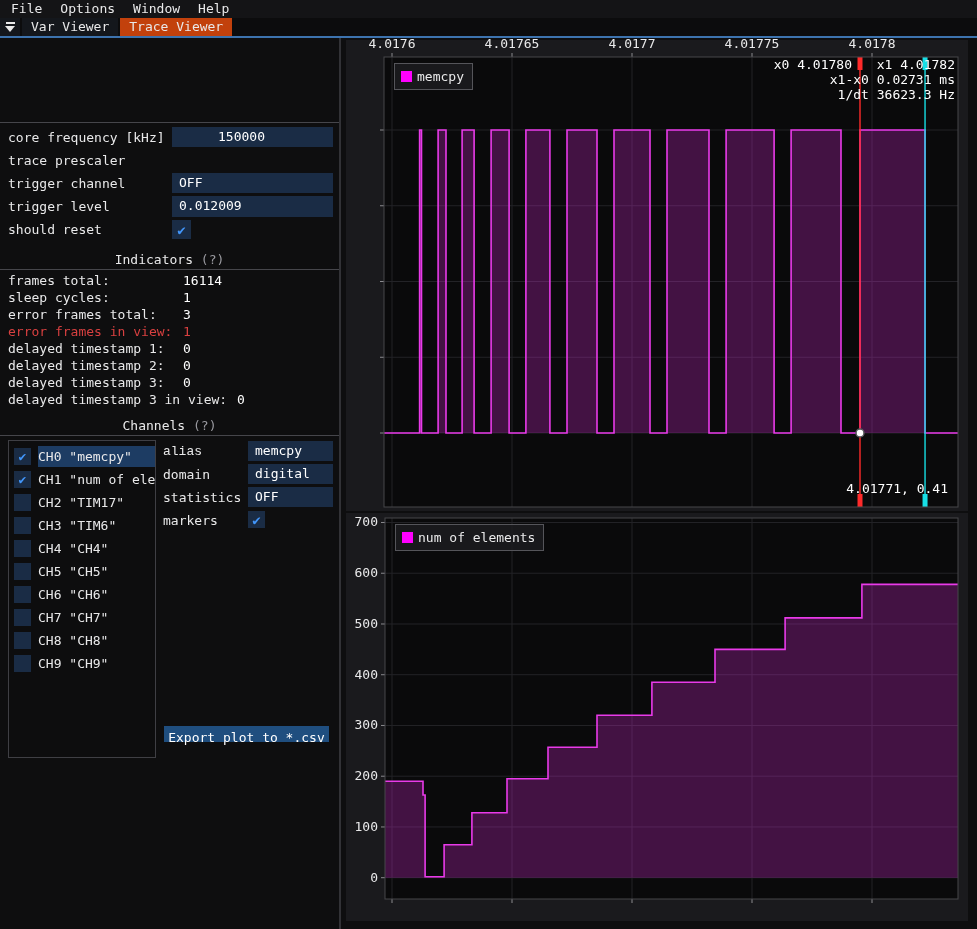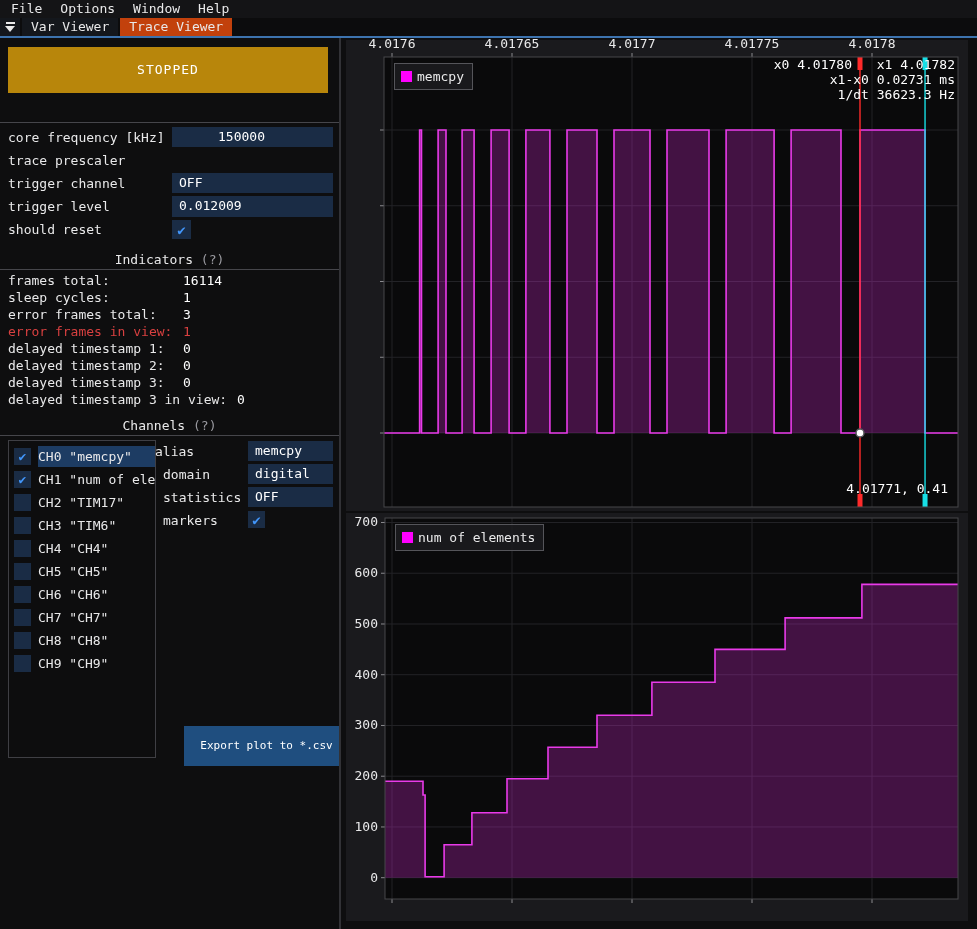--- a/index.html
+++ b/index.html
@@ -28,21 +28,21 @@
   .checkbox{position:absolute;width:19px;height:19px;background:#1a2c45;display:flex;align-items:center;justify-content:center;}
   .checkbox .mark{color:#4296fa;font-size:14px;line-height:14px;}
   .ind-val{position:absolute;color:#fff;}
   .ind-err{color:#d84040;}
   #channel-list{position:absolute;left:8px;top:402px;width:148px;height:318px;border:1px solid #3f3f44;background:#0d0d0e;box-sizing:border-box;overflow:hidden;padding-top:4px;}
   .ch-row{display:flex;align-items:center;height:23px;padding-left:5px;}
   .ch-box{width:17px;height:17px;background:#1a2c45;flex:0 0 17px;display:flex;align-items:center;justify-content:center;}
   .ch-box .mark{color:#4296fa;font-size:13px;line-height:13px;}
   .ch-label{margin-left:7px;white-space:pre;overflow:hidden;flex:1;line-height:21px;height:21px;}
   .ch-label.sel{background:#1d3c63;}
-  #export-btn{position:absolute;left:164px;top:688px;width:165px;height:40px;background:#1f4e7f;color:#fff;border:none;font-family:inherit;font-size:11px;line-height:24px;text-align:center;padding:0;margin-left:20px;}
+  #export-btn{position:absolute;left:164px;top:688px;width:165px;height:16px;background:#1f4e7f;color:#fff;border:none;font-family:inherit;font-size:13px;line-height:24px;text-align:center;padding:0;}
   
   #rightpanel{position:absolute;left:341px;top:38px;width:636px;height:891px;background:#0e0e0f;}
   .plot-frame{position:absolute;background:#1a1a1d;}
   #frame-top{left:5px;top:2px;width:622px;height:471px;}
   #frame-bottom{left:5px;top:475px;width:622px;height:408px;}
   #plot-svg{position:absolute;left:0;top:0;width:977px;height:929px;pointer-events:none;}
   .legend{position:absolute;display:flex;align-items:center;background:rgba(28,28,32,0.85);border:1px solid #55555a;padding:5px 8px 5px 6px;}
   .legend .swatch{width:11px;height:11px;background:#ff00ff;margin-right:5px;flex:0 0 11px;}
   #legend-top{left:394px;top:63px;}
   #legend-bottom{left:395px;top:524px;}
@@ -67,21 +67,20 @@
   <div id="tabbar">
     <div id="tablist-btn">
       <span class="bar"></span>
       <span class="tri"></span>
     </div>
   <div class="tab inactive">Var Viewer</div>
       <div class="tab active">Trace Viewer</div>
     </div>
 
   <div id="sidebar">
-    <div id="stopped-btn">STOPPED</div>
 
     <div class="sep" style="top:84px"></div>
     <div id="settings-rows">
         <div class="row-label" style="top: 92px;">core frequency [kHz]</div>
         <div class="field" style="top: 89px; padding-left: 46px;">150000</div>
         <div class="row-label" style="top: 115px;">trace prescaler</div>
         <div class="field" style="top: 112px; margin-top: 47px;">10</div>
         <div class="row-label" style="top: 138px;">trigger channel</div>
         <div class="field" style="top: 135px;">OFF</div>
         <div class="row-label" style="top: 161px;">trigger level</div>
@@ -155,21 +154,21 @@
         <div class="ch-row">
           <div class="ch-box"></div>
           <div class="ch-label">CH8 "CH8"</div>
         </div>
         <div class="ch-row">
           <div class="ch-box"></div>
           <div class="ch-label">CH9 "CH9"</div>
         </div>
       </div>
     <div id="channel-props">
-        <div class="row-label" style="left: 155px; top: 406px;">alias</div>
+        <div class="row-label" style="left: 163px; top: 406px; font-family: Liberation Mono, monospace;">alias</div>
         <div class="field" style="left: 248px; top: 403px; width: 85px;">memcpy</div>
         <div class="row-label" style="left: 163px; top: 429px;">domain</div>
         <div class="field" style="left: 248px; top: 426px; width: 85px;">digital</div>
         <div class="row-label" style="left: 163px; top: 452px;">statistics</div>
         <div class="field" style="left: 248px; top: 449px; width: 85px;">OFF</div>
         <div class="row-label" style="left: 163px; top: 475px;">markers</div>
         <div class="checkbox" style="left: 248px; top: 473px; width: 17px; height: 17px;">
           <span class="mark">✔</span>
         </div>
       </div>

